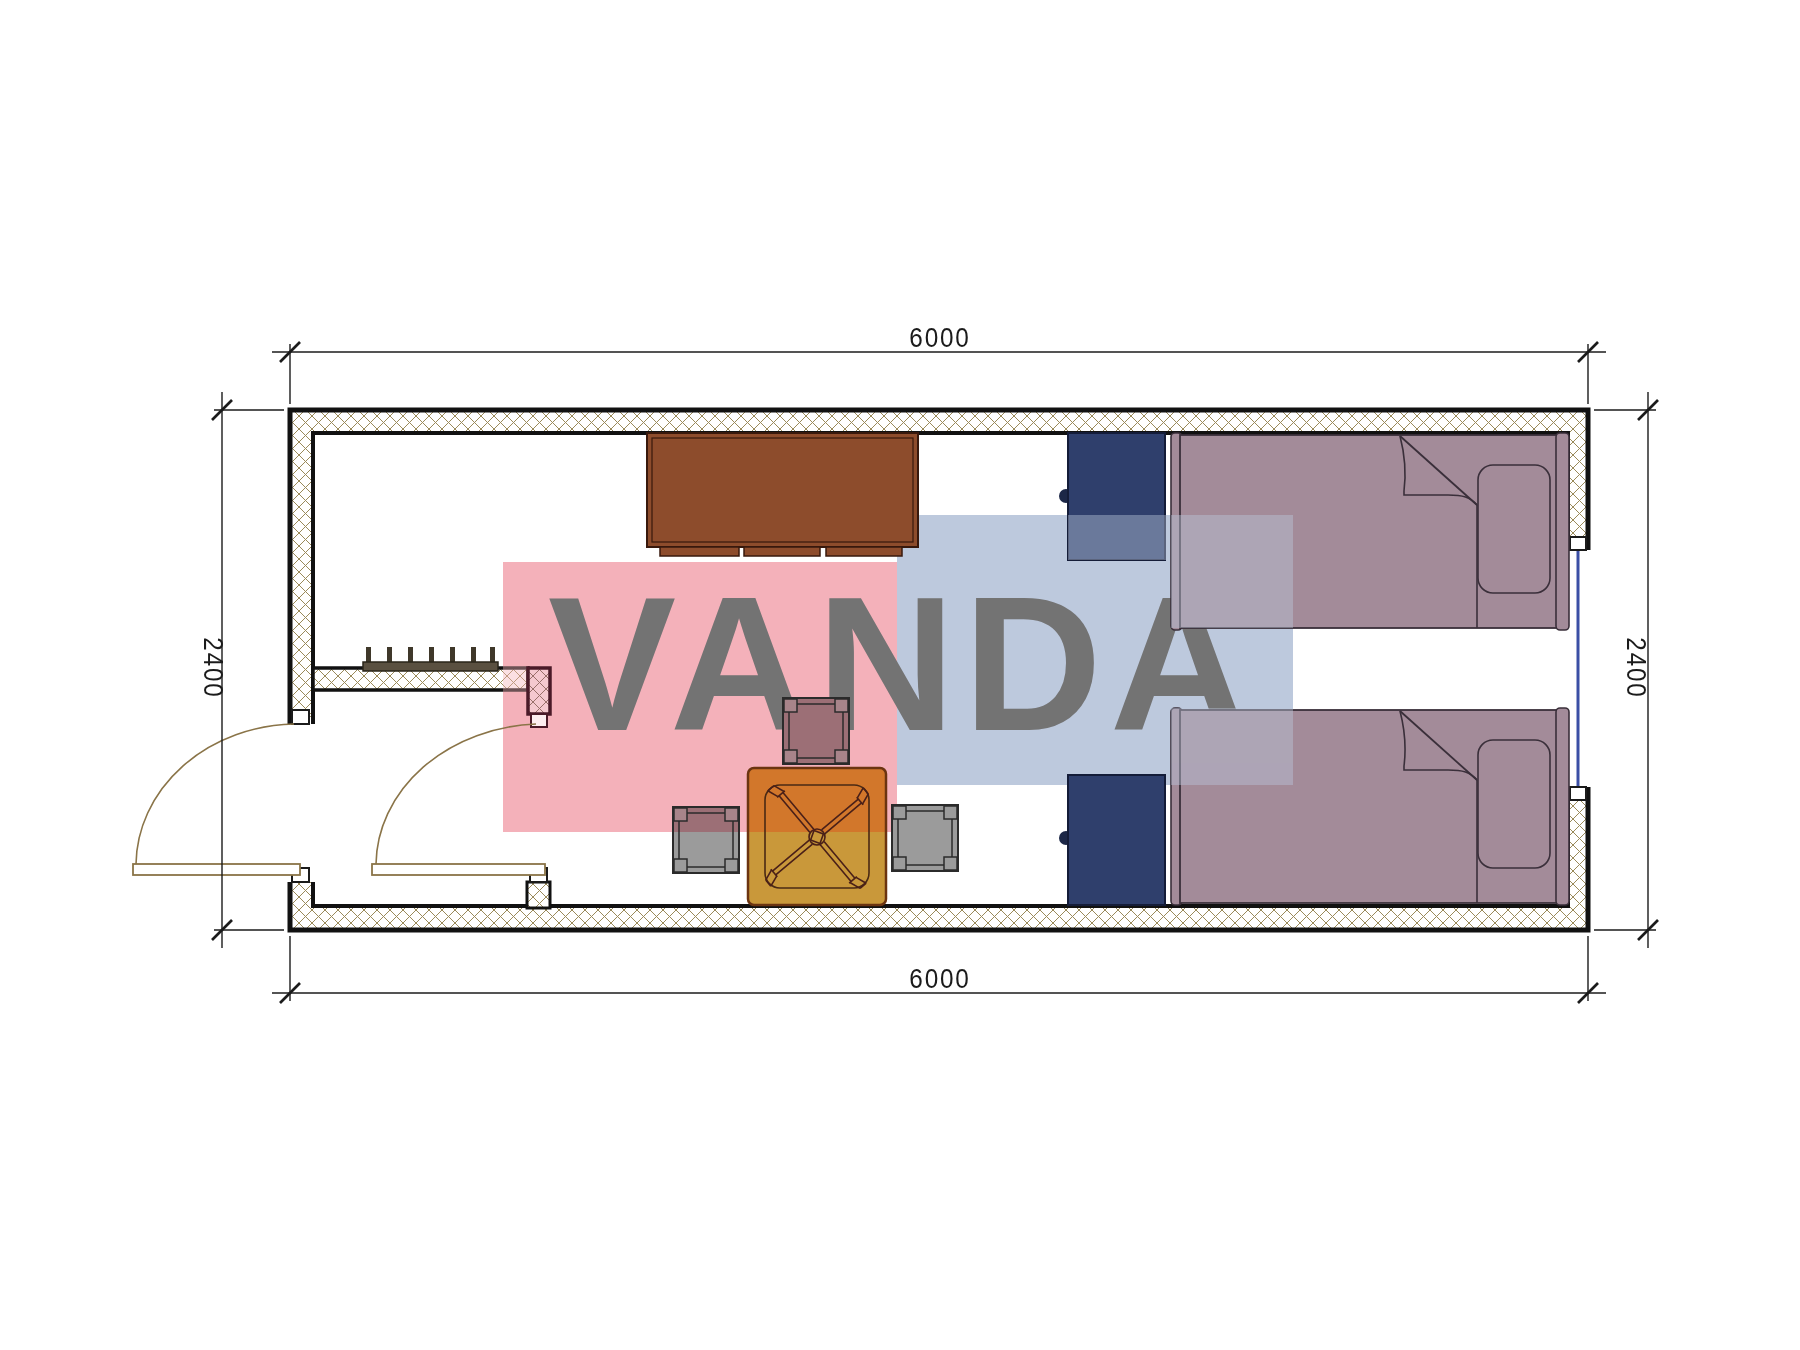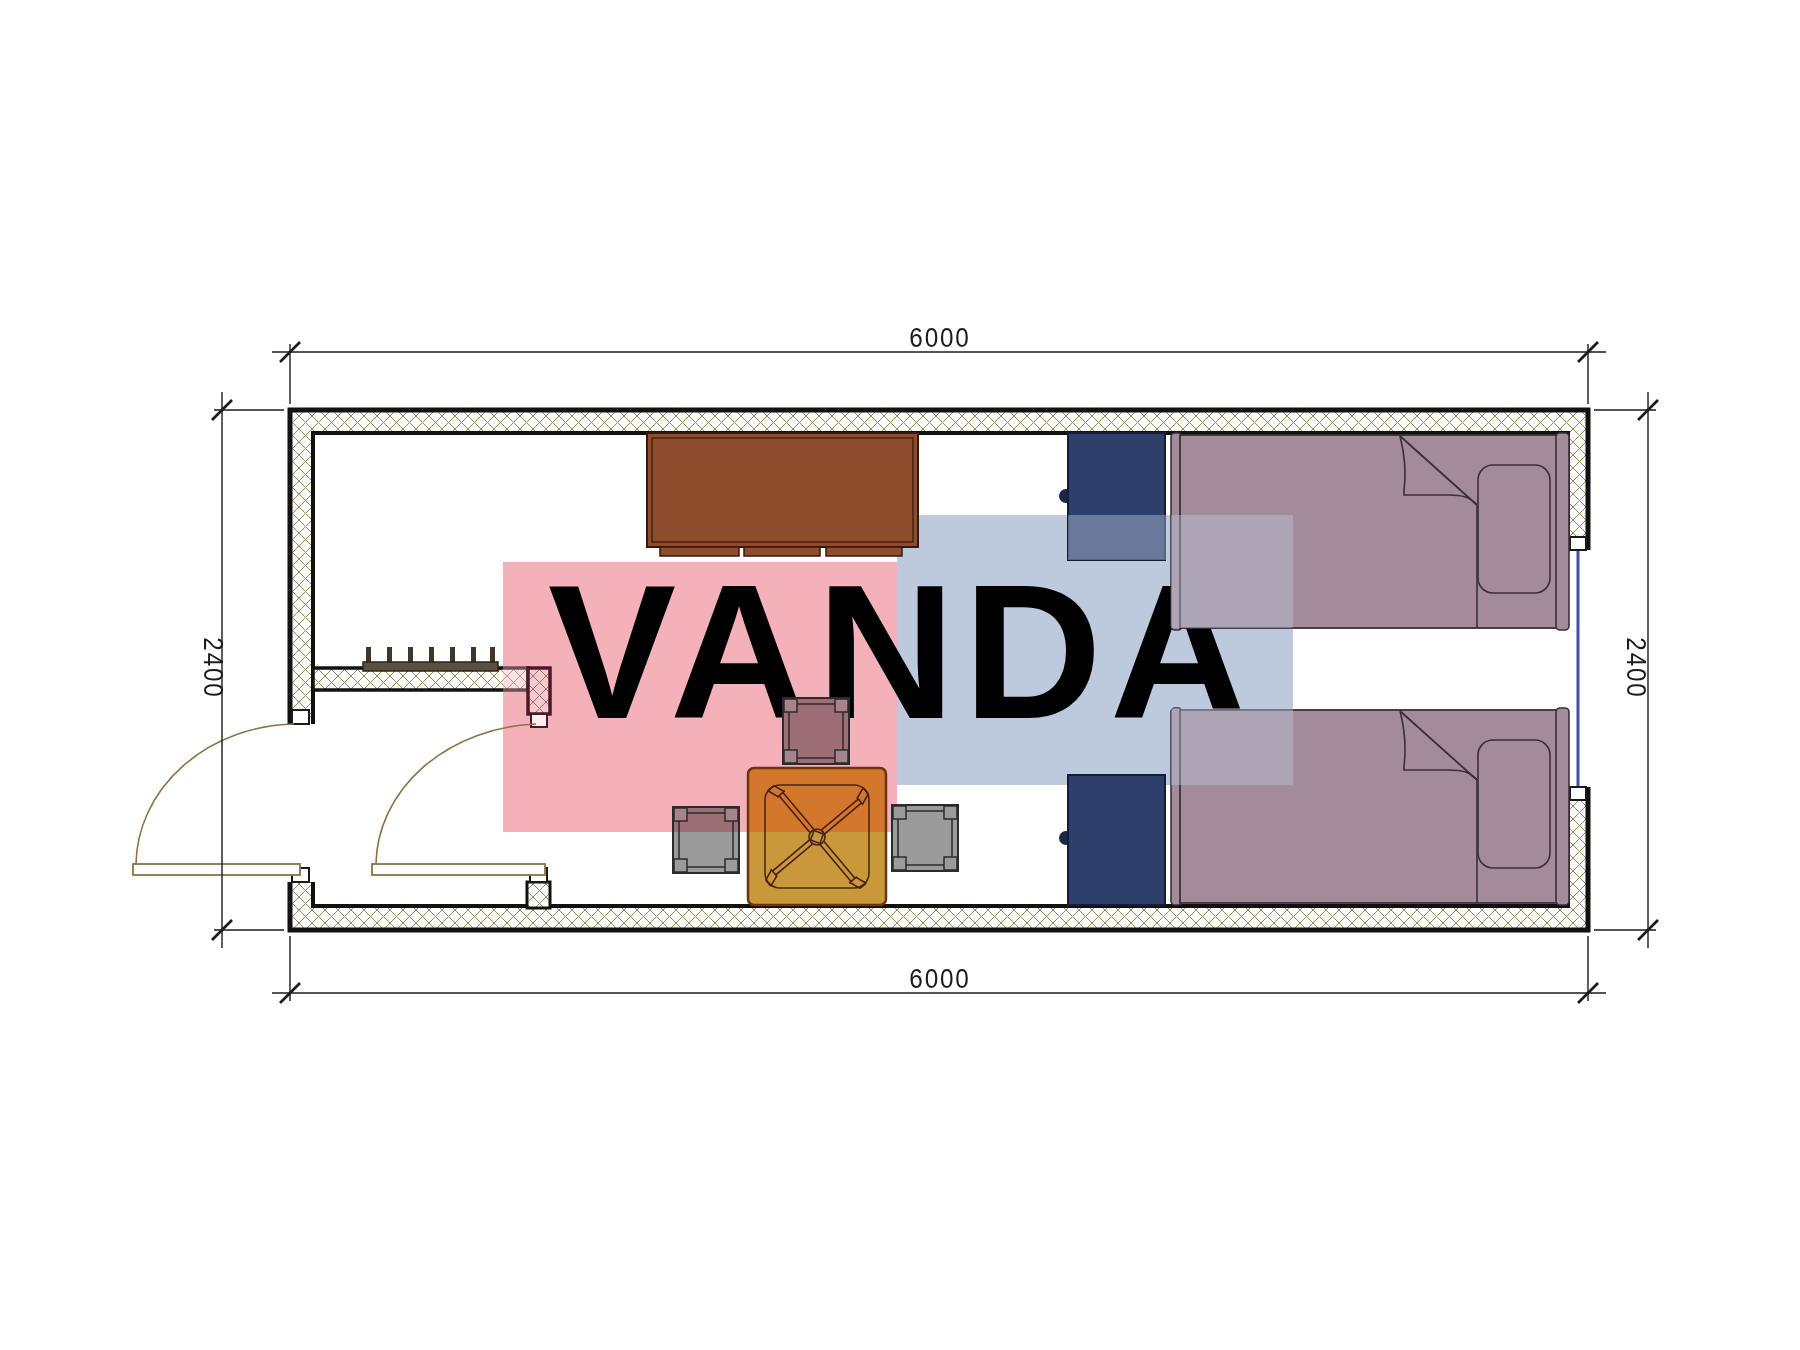--- a/index.html
+++ b/index.html
@@ -8,27 +8,27 @@
     width:1800px;height:1350px;
     background:#ffffff;
     overflow:hidden;
     font-family:"Liberation Sans", sans-serif;
   }
   .wm-rect{position:absolute;z-index:1;}
   #wm-pink{left:503px;top:562px;width:394px;height:270px;background:#f4b1ba;}
   #wm-blue{left:897px;top:515px;width:396px;height:270px;background:#bdc9dd;}
   #wm-text{
     position:absolute;z-index:2;
-    left:548px;top:556px;
+    left:548px;top:568px;
     font-family:"Liberation Sans", sans-serif;
     font-weight:700;
     font-size:192px;
     line-height:1;
     letter-spacing:8px;
-    color:#000000;
+    color:#737373;
     white-space:nowrap;
   }
   #plan-svg{position:absolute;left:0;top:0;z-index:3;}
   .dim-label{
     position:absolute;z-index:4;
     font-family:"Liberation Sans", sans-serif;
     font-size:27px;
     font-weight:400;
     color:#1b1b1b;
     letter-spacing:2px;

